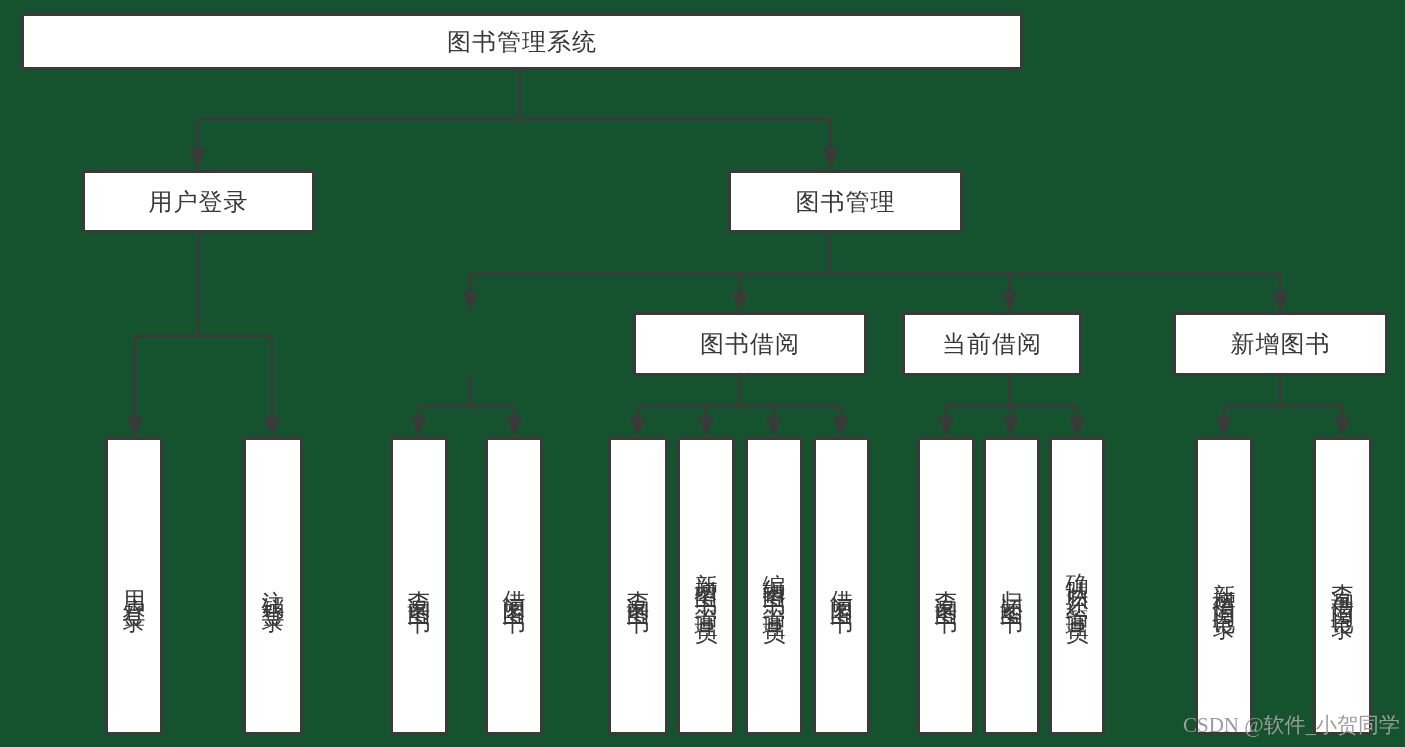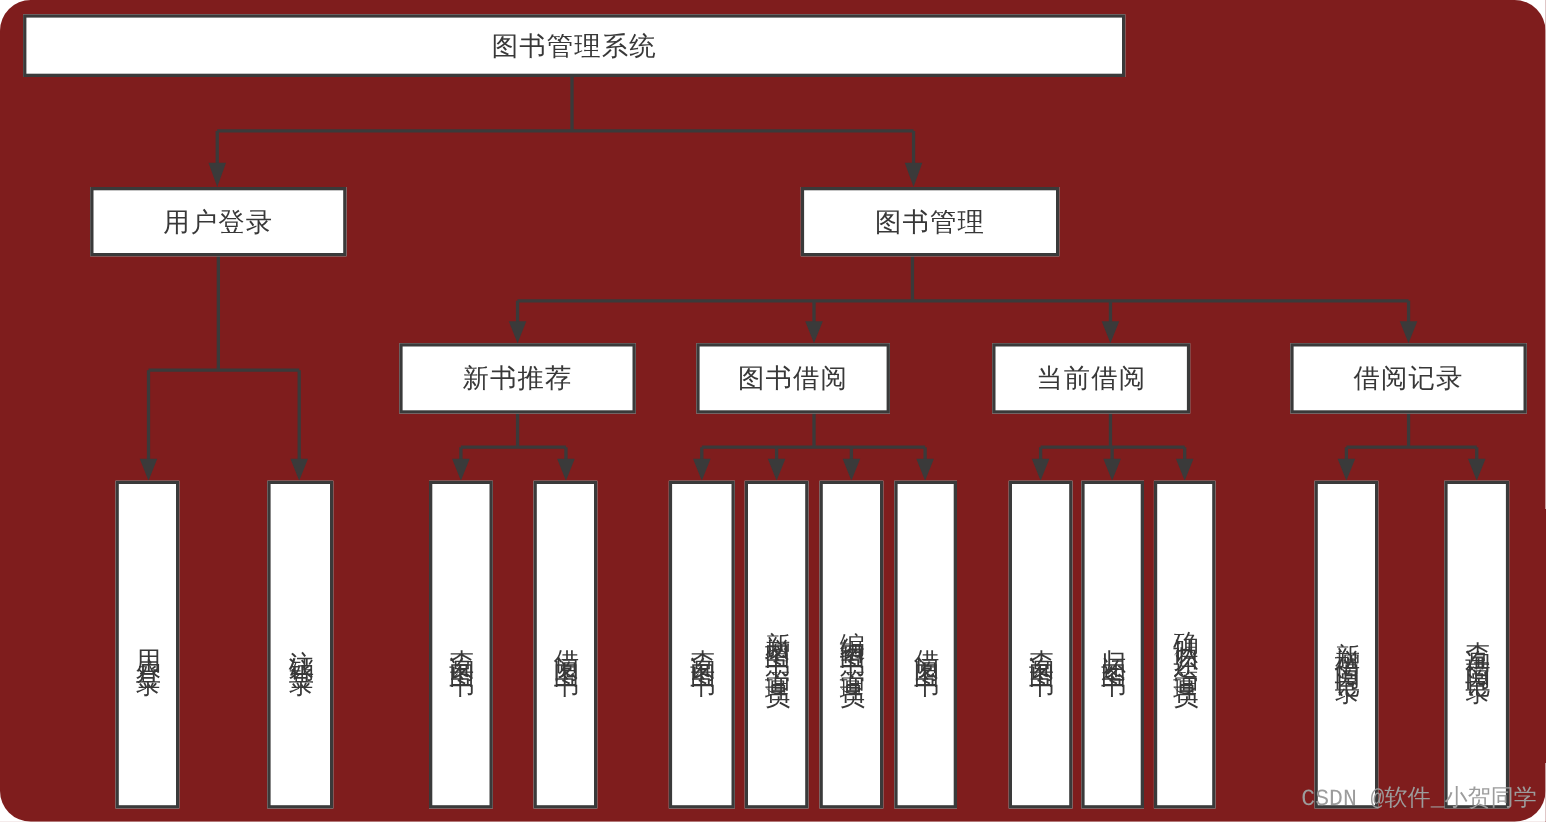--- a/index.html
+++ b/index.html
@@ -1,22 +1,21 @@
 <!DOCTYPE html>
 <html><head>
 <meta charset="utf-8">
 <style>
   html,body{margin:0;padding:0;background:#ffffff;}
   .canvas{
     position:relative;
     width:1405px;height:747px;
-    background:#7f1d1d;
-    font-family:Liberation Mono, monospace;
+    background:#14532d;
+    font-family:Liberation Serif, serif;
     overflow:hidden;
-    border-radius:28px;
   }
   .wires{position:absolute;left:0;top:0;z-index:1;}
   .wires path{stroke:#3a3a3a;stroke-width:3;fill:none;}
   .wires polygon{fill:#3a3a3a;stroke:none;}
   .box{
     position:absolute;
     box-sizing:border-box;
     border:3px solid #3a3a3a;
     background:#ffffff;
     display:flex;align-items:center;justify-content:center;
@@ -93,31 +92,28 @@
     <span class="hlabel">图书管理系统</span>
   </div>
 
   <div class="box" style="left:82px;top:170px;width:233px;height:63px;">
     <span class="hlabel">用户登录</span>
   </div>
   <div class="box" style="left:728px;top:170px;width:235px;height:63px;">
     <span class="hlabel">图书管理</span>
   </div>
 
-  <div class="box" style="left:363px;top:312px;width:215px;height:64px;">
-    <span class="hlabel">新书推荐</span>
-  </div>
-  <div class="box" style="left:633px;top:312px;width:176px;height:64px;align-items:center;">
+  <div class="box" style="left:633px;top:312px;width:234px;height:64px;align-items:center;">
     <span class="hlabel">图书借阅</span>
   </div>
   <div class="box" style="left:902px;top:312px;width:180px;height:64px;">
     <span class="hlabel">当前借阅</span>
   </div>
   <div class="box" style="left:1173px;top:312px;width:215px;height:64px;">
-    <span class="hlabel">借阅记录</span>
+    <span class="hlabel">新增图书</span>
   </div>
 
   <div class="box leaf" style="left:105px;top:437px;width:58px;height:298px;">
     <span>用户登录</span>
   </div>
   <div class="box leaf" style="left:243px;top:437px;width:60px;height:298px;">
     <span>注销登录</span>
   </div>
 
   <div class="box leaf" style="left:390px;top:437px;width:58px;height:298px;">

